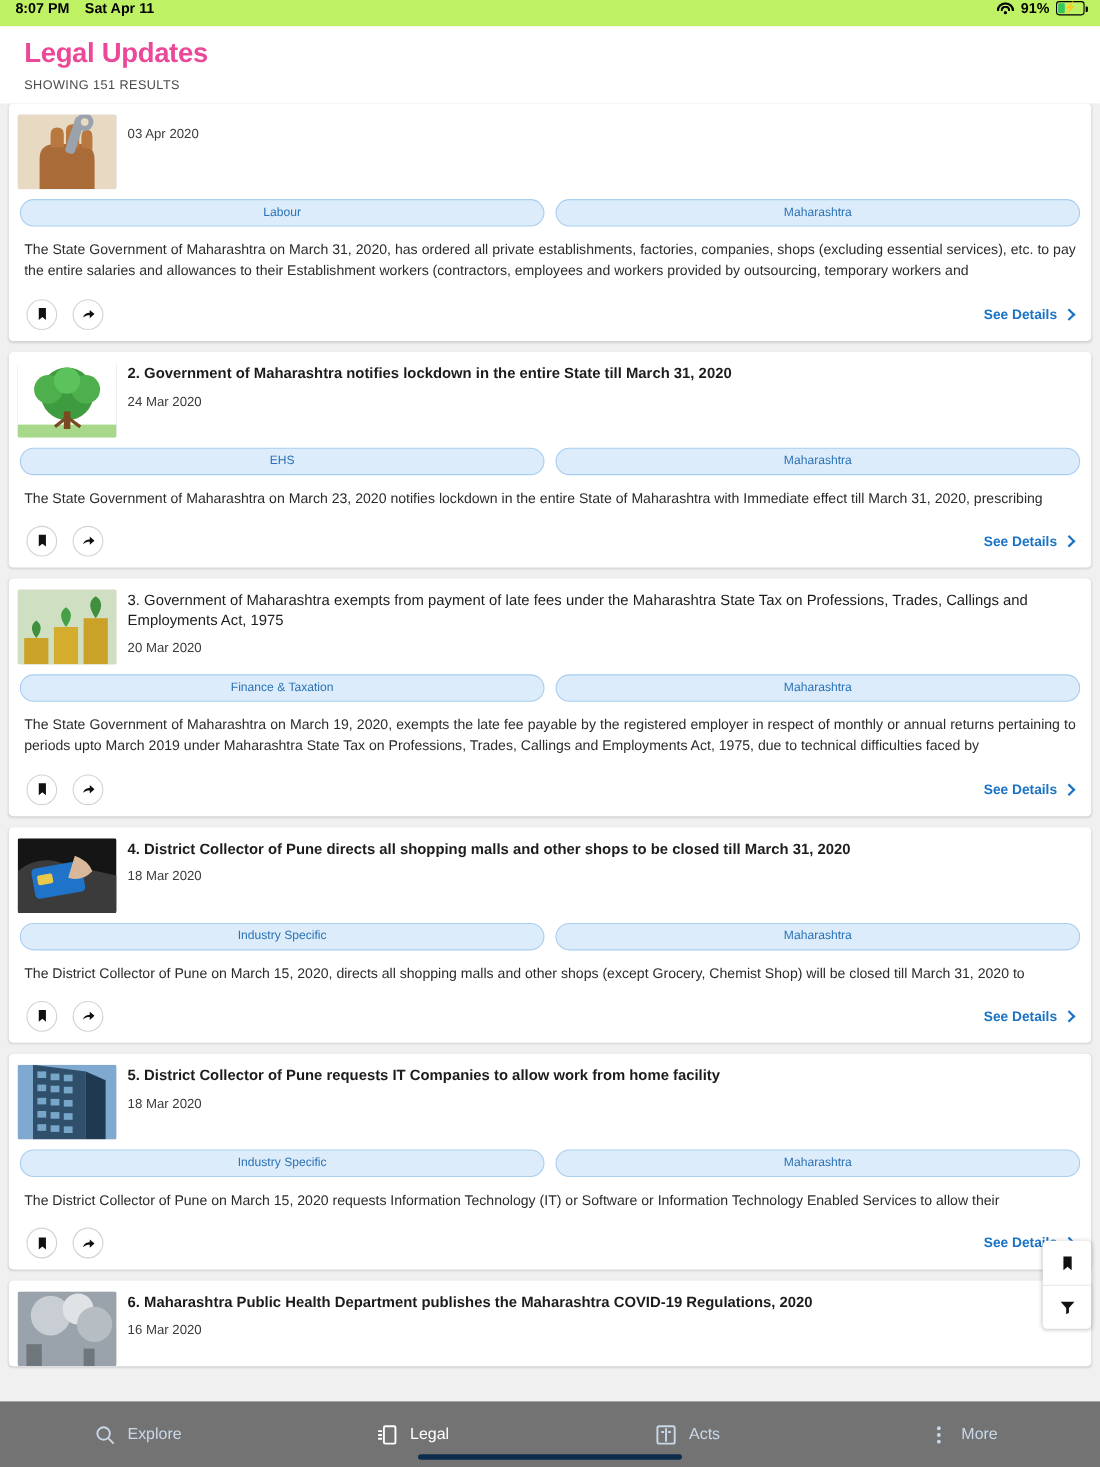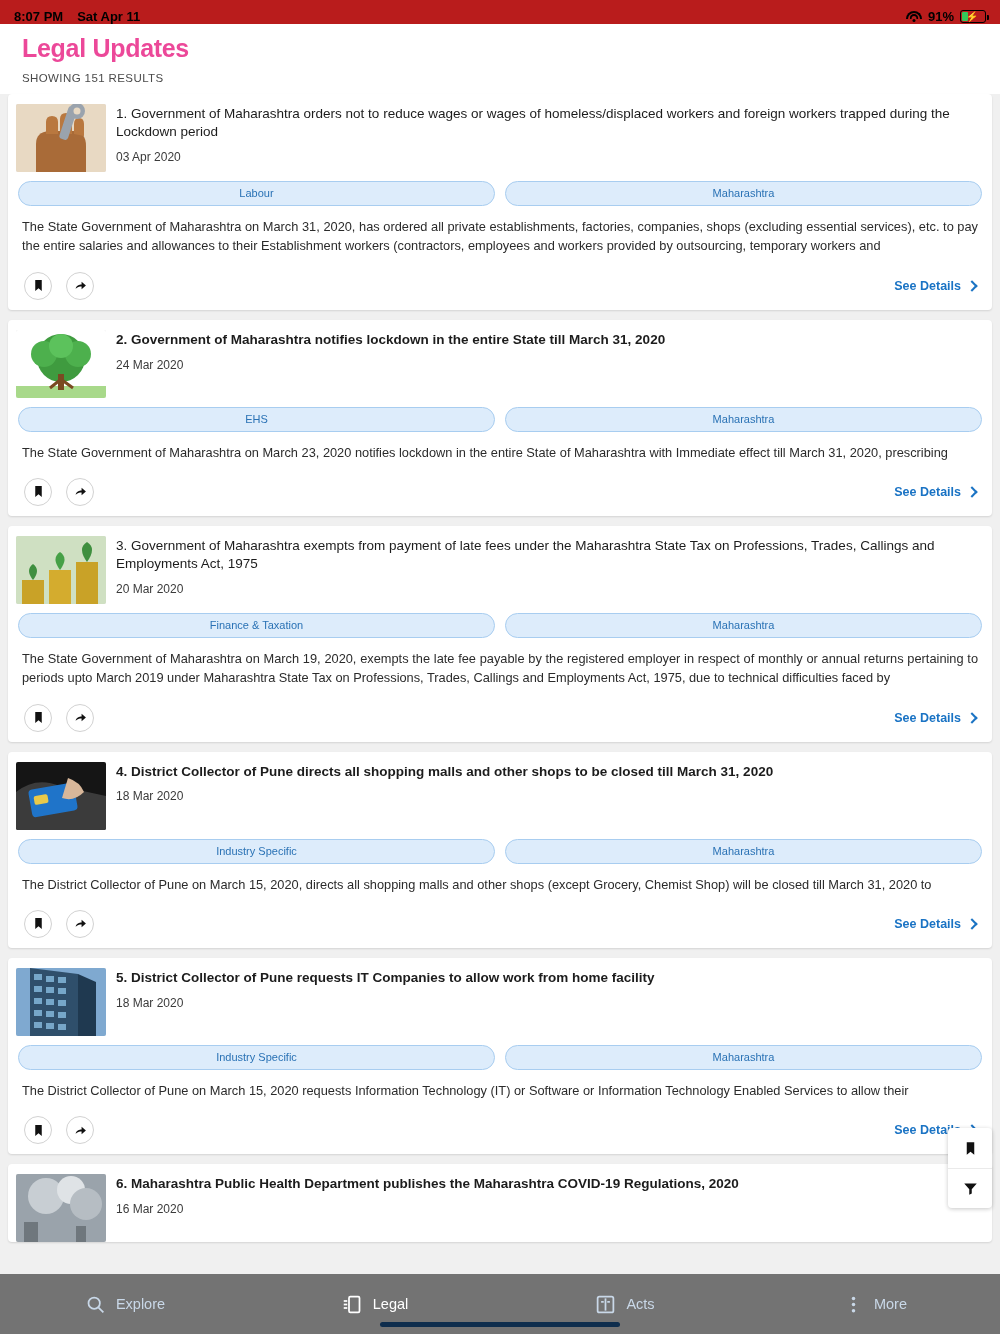--- a/index.html
+++ b/index.html
@@ -11,25 +11,25 @@
     font-family: "Liberation Sans", sans-serif;
     color: #1a1a1a;
     overflow: hidden;
     position: relative;
   }
 
   
   .statusbar {
     height: 24px;
     display: flex;
-    align-items: flex-end;
+    align-items: flex-start;
     padding: 0 14px;
     font-size: 13px;
     font-weight: bold;
-    background: #b91c1c;
+    background: #bef264;
     color: #000;
   }
   .statusbar .left { display: flex; align-items: center; gap: 14px; }
   .statusbar .right { margin-left: auto; display: flex; align-items: center; gap: 6px; }
   .wifi-icon { display: inline-block; width: 16px; height: 12px; position: relative; }
   .wifi-icon span {
     position: absolute; left: 50%; transform: translateX(-50%);
     border: 2px solid #000; border-bottom: none; border-radius: 50% 50% 0 0 / 100% 100% 0 0;
   }
   .wifi-icon .w1 { width: 16px; height: 8px; top: 0; }
@@ -187,21 +187,20 @@
           <path d="M20 68 L20 40 Q20 28 33 27 L58 27 Q70 28 70 42 L70 68 Z" fill="#a96b38"></path>
           <path d="M30 30 L30 18 Q30 12 36 12 Q42 12 42 18 L42 30 Z" fill="#b9783f"></path>
           <path d="M44 30 L44 15 Q44 9 50 9 Q56 9 56 15 L56 30 Z" fill="#b9783f"></path>
           <path d="M58 30 L58 20 Q58 14 63 14 Q68 14 68 20 L68 32 Z" fill="#b9783f"></path>
           <rect x="48" y="2" width="9" height="34" rx="3" fill="#9aa3ad" transform="rotate(18 52 18)"></rect>
           <circle cx="61" cy="7" r="8" fill="#9aa3ad"></circle>
           <circle cx="61" cy="7" r="3.5" fill="#e8d9c3"></circle>
         </svg>
       </div>
       <div class="card-head">
-        <div class="card-title">1. Government of Maharashtra orders not to reduce wages or wages of homeless/displaced workers and foreign workers trapped during the Lockdown period</div>
         <div class="card-date">03 Apr 2020</div>
       </div>
     </div>
     <div class="tags">
       <div class="tag">Labour</div>
       <div class="tag">Maharashtra</div>
     </div>
     <div class="excerpt">The State Government of Maharashtra on March 31, 2020, has ordered all private establishments, factories, companies, shops (excluding essential services), etc. to pay the entire salaries and allowances to their Establishment workers (contractors, employees and workers provided by outsourcing, temporary workers and</div>
     <div class="card-foot">
       <div class="circle-btn">

